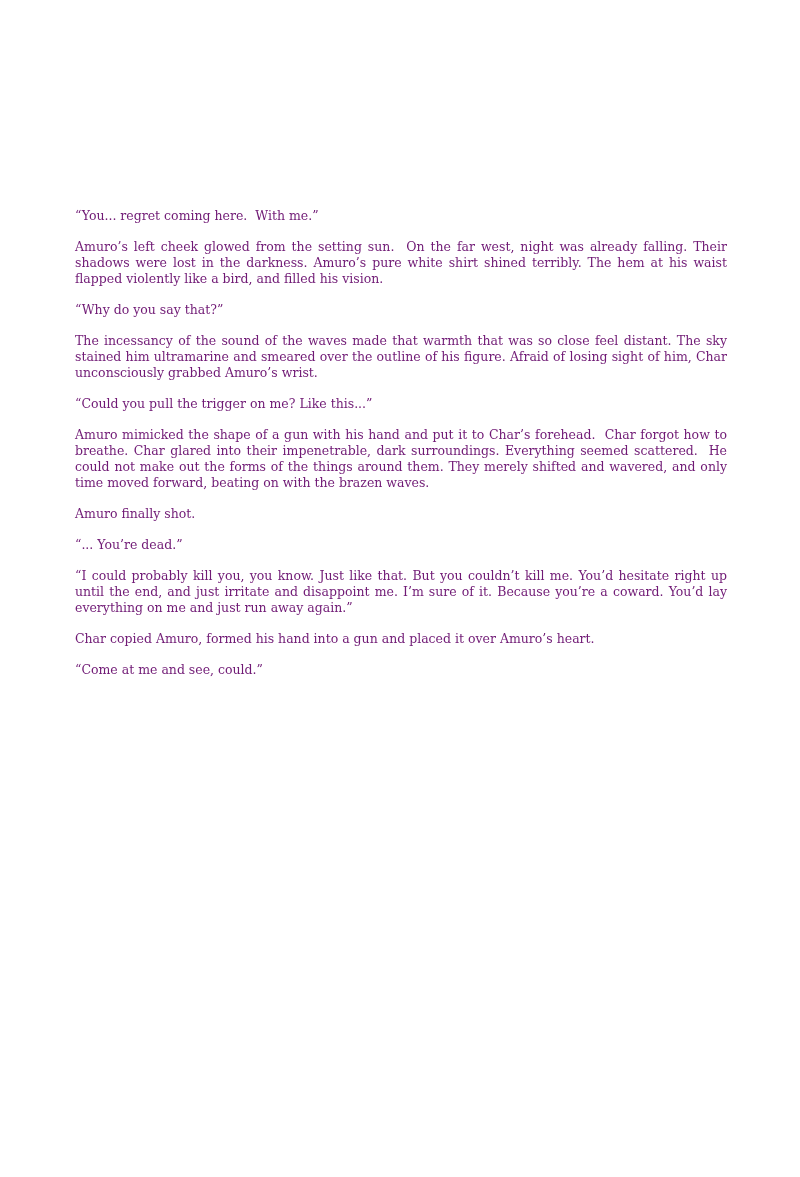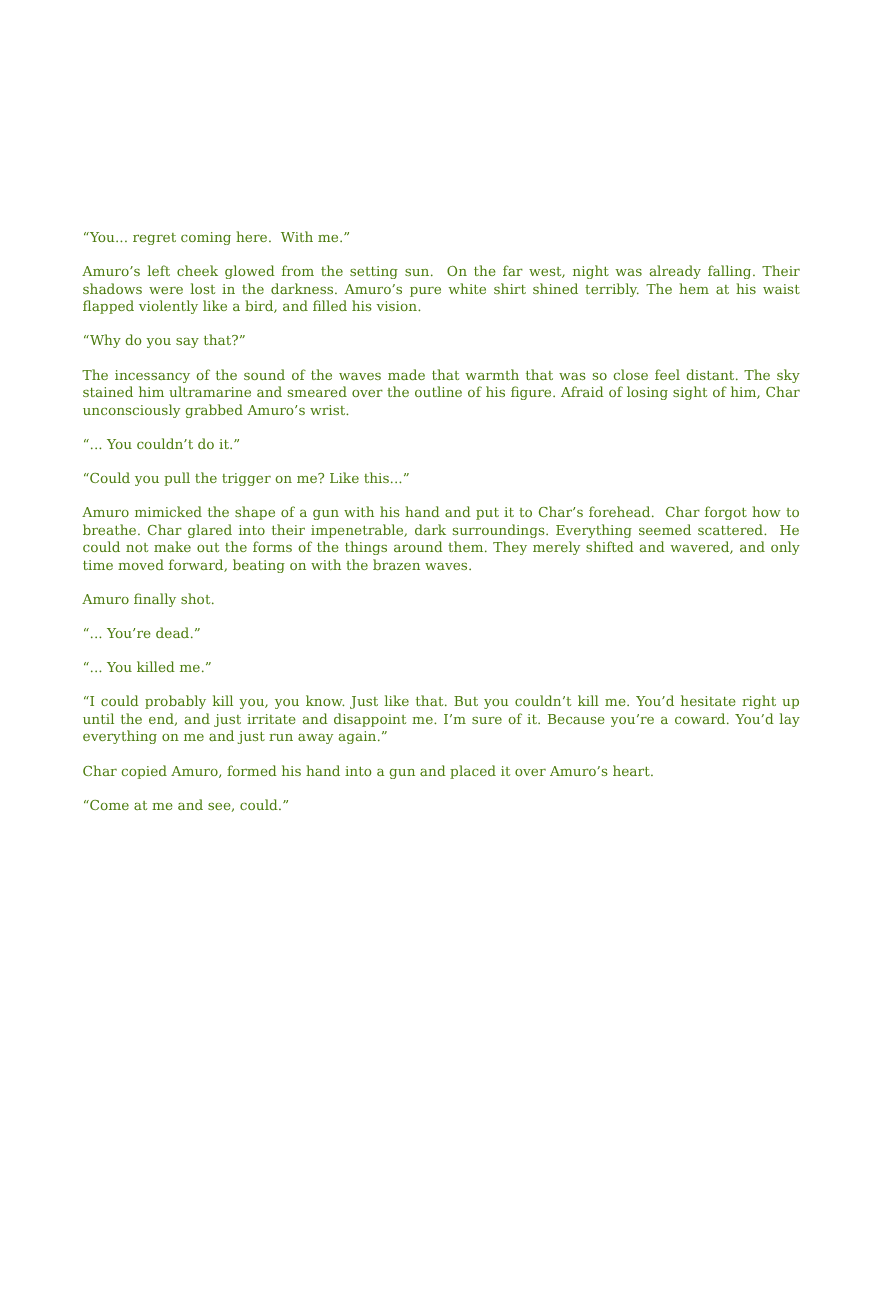--- a/index.html
+++ b/index.html
@@ -25,43 +25,41 @@
     text-align: justify;
   }
   .page p {
     margin: 0 0 15px 0;
     padding: 0;
   }
 </style>
 </head>
 <body>
 
-<div class="page" style="background: rgb(255, 255, 255); color: #4d7c0f;">
+<div class="page" style="background: rgb(255, 255, 255); color: #701a75;">
 
     <p>“You... regret coming here.&nbsp; With me.”</p>
 
     <p>Amuro’s left cheek glowed from the setting sun.&nbsp; On the far west, night was already falling. Their shadows were lost in the darkness. Amuro’s pure white shirt shined terribly. The hem at his waist flapped violently like a bird, and filled his vision.</p>
 
     <p>“Why do you say that?”</p>
 
     <p>The incessancy of the sound of the waves made that warmth that was so close feel distant. The sky stained him ultramarine and smeared over the outline of his figure. Afraid of losing sight of him, Char unconsciously grabbed Amuro’s wrist.</p>
 
-    <p>“... You couldn’t do it.”</p>
 
 
     <p>“Could you pull the trigger on me? Like this...”</p>
 
     <p>Amuro mimicked the shape of a gun with his hand and put it to Char’s forehead.&nbsp; Char forgot how to breathe. Char glared into their impenetrable, dark surroundings. Everything seemed scattered.&nbsp; He could not make out the forms of the things around them. They merely shifted and wavered, and only time moved forward, beating on with the brazen waves.</p>
 
 
     <p>Amuro finally shot.</p>
 
     <p>“... You’re dead.”</p>
 
-    <p>“... You killed me.”</p>
 
     <p>“I could probably kill you, you know. Just like that. But you couldn’t kill me. You’d hesitate right up until the end, and just irritate and disappoint me. I’m sure of it. Because you’re a coward. You’d lay everything on me and just run away again.”</p>
 
     <p>Char copied Amuro, formed his hand into a gun and placed it over Amuro’s heart.</p>
 
     <p>“Come at me and see, could.”</p>
 
   </div>
 
 </body></html>

